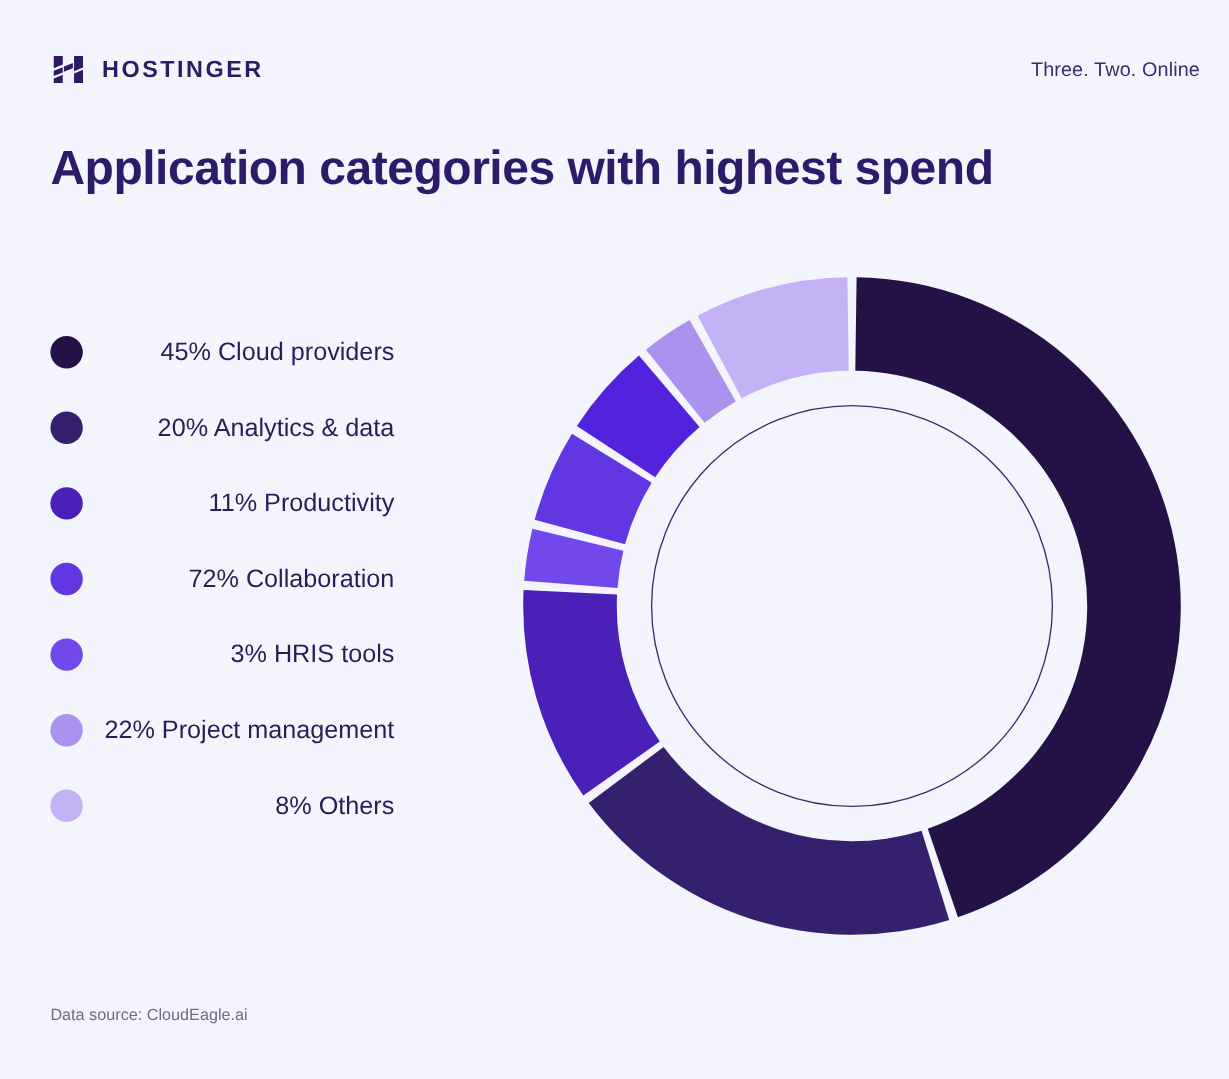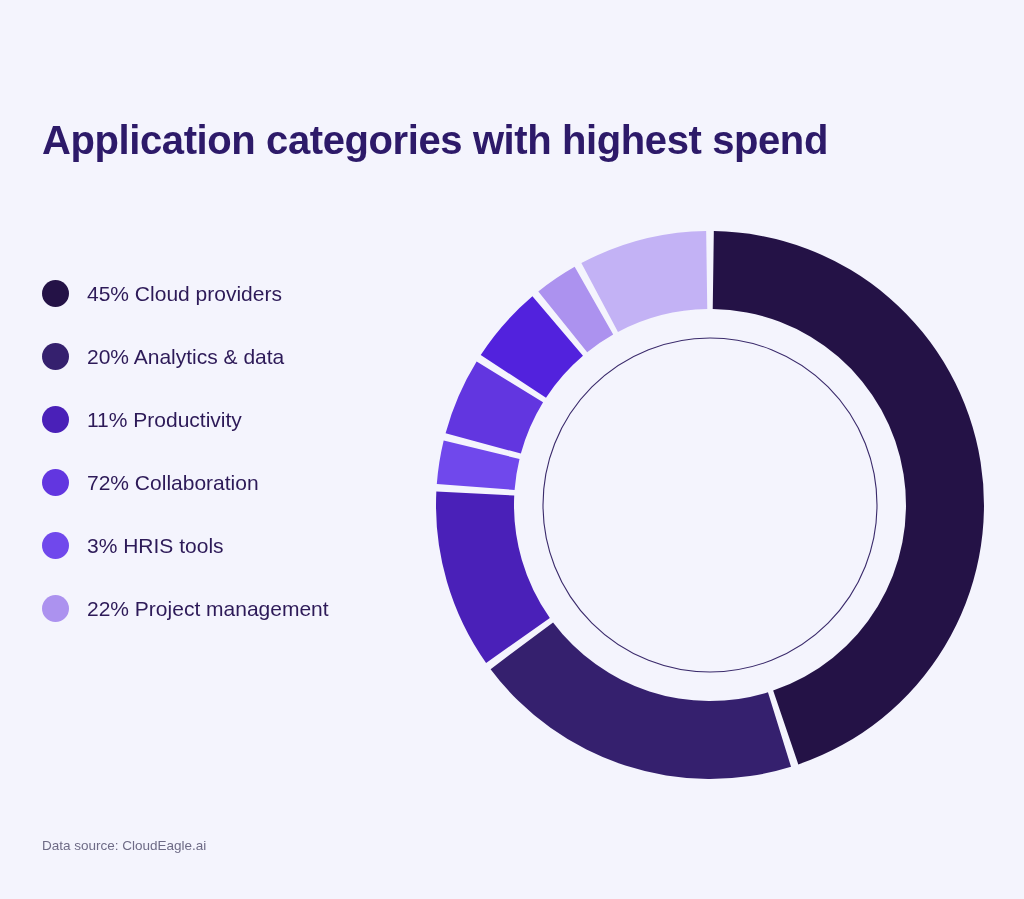--- a/index.html
+++ b/index.html
@@ -36,21 +36,21 @@
     font-size:40px; font-weight:bold; letter-spacing:-0.4px;
     color:#2d1a69; white-space:nowrap;
   }
 
   
   #legend {
     position:absolute; left:42px; top:262px;
     display:flex; flex-direction:column; gap:0;
   }
   .legend-item {
-    height:63px; display:flex; align-items:center; gap:18px;
+    height:63px; display:flex; align-items:center; gap:18px;justify-content:space-between;
   }
   .legend-dot {
     width:27px; height:27px; border-radius:50%; flex:0 0 auto;
   }
   .legend-label {
     font-size:21px; color:#2d1a58; white-space:nowrap;
   }
 
   
   #donut-wrap {
@@ -63,20 +63,38 @@
   #footer {
     position:absolute; left:42px; top:838px;
     font-size:13.5px; color:#6e6b86;
   }
 </style>
 </head>
 <body>
 
 <div id="page">
 
+  <div id="header">
+    <div id="brand">
+      <span>
+        <svg id="logo-mark" viewBox="0 0 32 32" aria-hidden="true">
+          <g fill="#2f1b63">
+            <path d="M3 4 h8 v7.5 l-8 3.2 z"></path>
+            <path d="M21 4 h8 v10.2 l-8 3.2 z"></path>
+            <path d="M3 17.1 l8 -3.2 v4.6 l-8 3.2 z"></path>
+            <path d="M12 13.3 l8 -3.2 v4.6 l-8 3.2 z"></path>
+            <path d="M21 19.4 l8 -3.2 V28 h-8 z"></path>
+            <path d="M3 23.8 l8 -3.2 V28 H3 z"></path>
+          </g>
+        </svg>
+      </span>
+      <span id="brand-name">HOSTINGER</span>
+    </div>
+    <div id="tagline">Three. Two. Online</div>
+  </div>
 
   <h1 id="page-title">Application categories with highest spend</h1>
 
   <div id="legend">
       <div class="legend-item">
         <span class="legend-dot" style="background: rgb(36, 18, 70);"></span>
         <span class="legend-label">45% Cloud providers</span>
       </div>
       <div class="legend-item">
         <span class="legend-dot" style="background: rgb(53, 32, 110);"></span>
@@ -91,20 +109,24 @@
         <span class="legend-label">72% Collaboration</span>
       </div>
       <div class="legend-item">
         <span class="legend-dot" style="background: rgb(112, 72, 236);"></span>
         <span class="legend-label">3% HRIS tools</span>
       </div>
       <div class="legend-item">
         <span class="legend-dot" style="background: rgb(172, 146, 239);"></span>
         <span class="legend-label">22% Project management</span>
       </div>
+      <div class="legend-item">
+        <span class="legend-dot" style="background: rgb(195, 178, 245);"></span>
+        <span class="legend-label">8% Others</span>
+      </div>
     </div>
 
   <div id="donut-wrap">
     <svg id="donut" viewBox="0 0 580 580" aria-hidden="true">
       <g id="donut-segments">
           <path d="M 293.83 16.03 A 274 274 0 0 1 378.30 549.38 L 353.16 475.54 A 196 196 0 0 0 292.74 94.02 Z" fill="#241246"></path>
           <path d="M 371.02 551.75 A 274 274 0 0 1 70.60 454.13 L 133.06 407.41 A 196 196 0 0 0 347.96 477.23 Z" fill="#35206e"></path>
           <path d="M 66.10 447.94 A 274 274 0 0 1 16.33 276.62 L 94.23 280.43 A 196 196 0 0 0 129.84 402.98 Z" fill="#4a20b8"></path>
           <path d="M 16.81 268.98 A 274 274 0 0 1 23.68 225.57 L 99.50 243.91 A 196 196 0 0 0 94.58 274.96 Z" fill="#7048ec"></path>
           <path d="M 25.59 218.16 A 274 274 0 0 1 56.63 146.43 L 123.06 187.30 A 196 196 0 0 0 100.86 238.61 Z" fill="#6236e0"></path>

